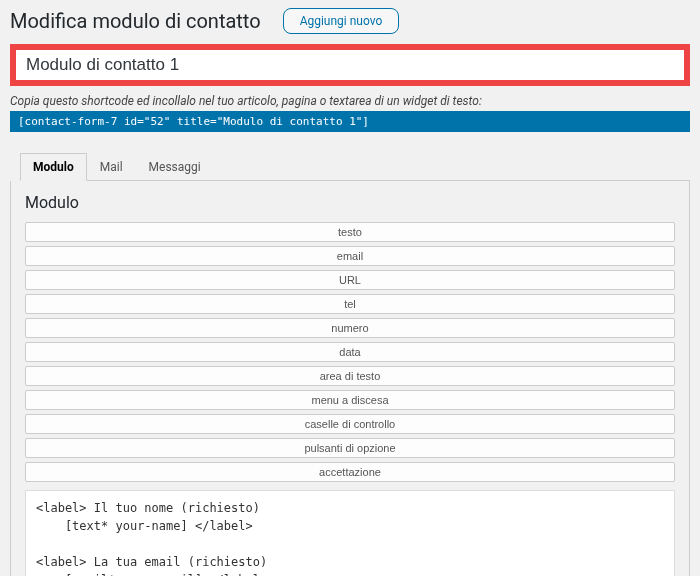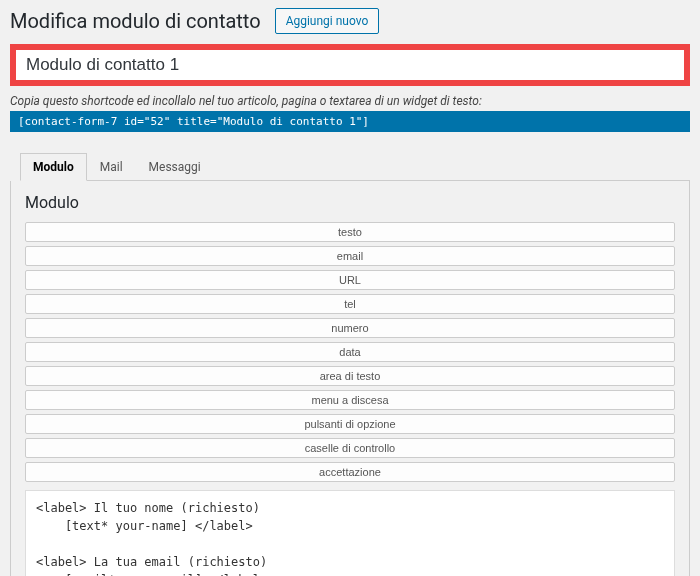--- a/index.html
+++ b/index.html
@@ -9,36 +9,36 @@
     color: #23282d;
     font-size: 13px;
     width: 700px;
     height: 576px;
     overflow: hidden;
     padding: 8px 10px 10px 10px;
   }
   .header {
     display: flex;
     align-items: center;
-    gap: 14px;
+    gap: 22px;
     margin-bottom: 10px;
   }
   .header h1 {
     font-size: 20px;
     font-weight: 400;
     color: #23282d;
   }
   .btn {
     display: inline-block;
     border: 1px solid #0073aa;
     background: #f7f7f7;
     color: #0073aa;
-    padding: 3px 10px;
-    font-size: 12px;
-    border-radius: 2px;
+    padding: 3px 16px;
+    font-size: 12px;
+    border-radius: 8px;
     cursor: pointer;
     line-height: 1.5;
   }
   .title-input {
     width: 100%;
     border: 6px solid #ef4444;
     background: #fff;
     font-size: 17px;
     padding: 5px 10px;
     color: #32373c;
@@ -166,22 +166,22 @@
   <h2>Modulo</h2>
   <div class="tag-row">
     <button class="tag-btn">testo</button>
     <button class="tag-btn">email</button>
     <button class="tag-btn">URL</button>
     <button class="tag-btn">tel</button>
     <button class="tag-btn">numero</button>
     <button class="tag-btn">data</button>
     <button class="tag-btn">area di testo</button>
     <button class="tag-btn">menu a discesa</button>
+    <button class="tag-btn">caselle di controllo</button>
     <button class="tag-btn">pulsanti di opzione</button>
-    <button class="tag-btn">caselle di controllo</button>
     <button class="tag-btn">accettazione</button>
 
   </div>
   <textarea class="editor" style="">&lt;label&gt; Il tuo nome (richiesto)
     [text* your-name] &lt;/label&gt;
 
 &lt;label&gt; La tua email (richiesto)
     [email* your-email] &lt;/label&gt;
 
 &lt;label&gt; Oggetto

